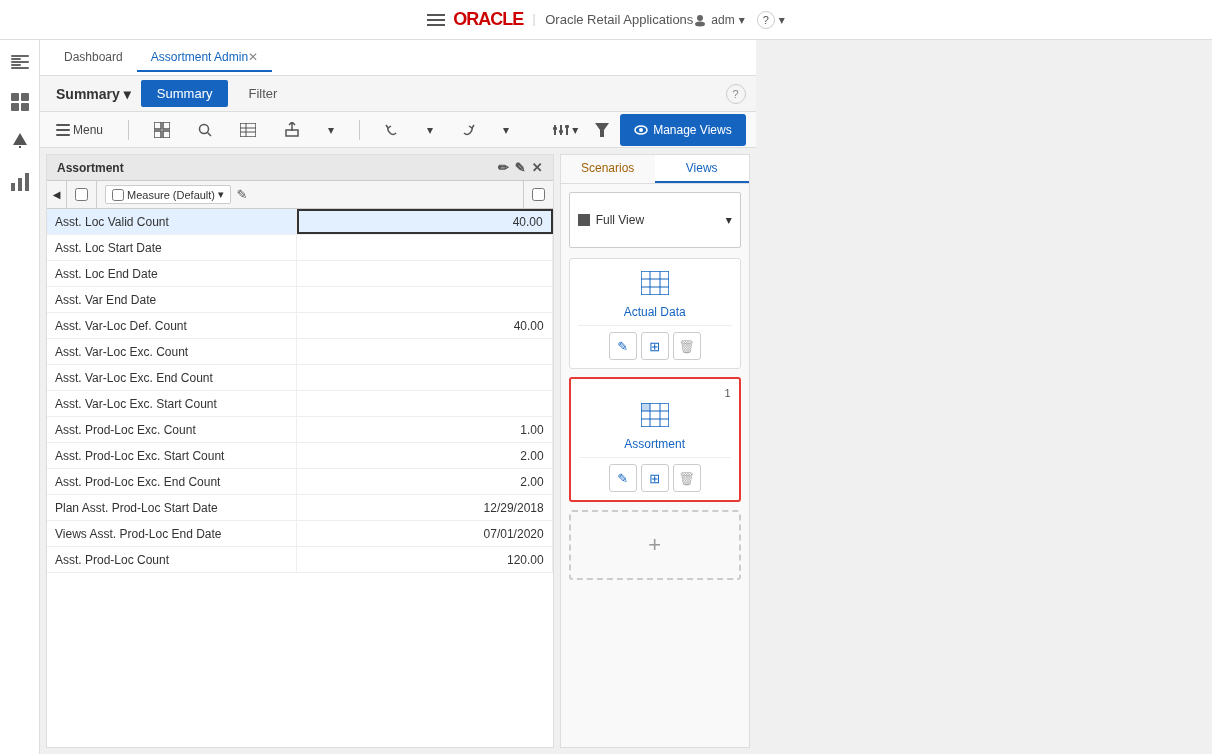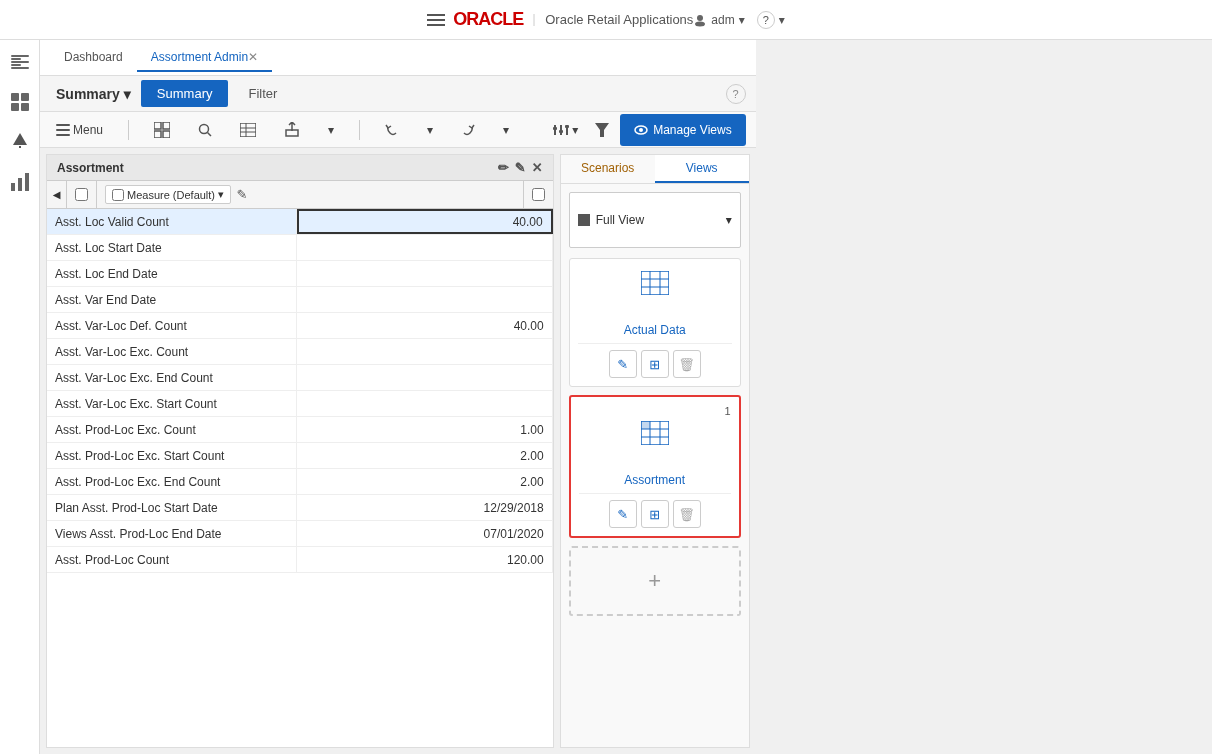--- a/index.html
+++ b/index.html
@@ -294,21 +294,20 @@
     }
     .view-card-icon {
       color: #1565c0;
       font-size: 24px;
       margin: 4px 0;
     }
     .view-card-label {
       font-size: 12px;
       color: #1565c0;
       text-align: center;
-      margin-top: 18px;
     }
     .view-card-actions {
       display: flex;
       gap: 4px;
       margin-top: 6px;
       border-top: 1px solid #eee;
       padding-top: 6px;
       width: 100%;
       justify-content: center;
     }

